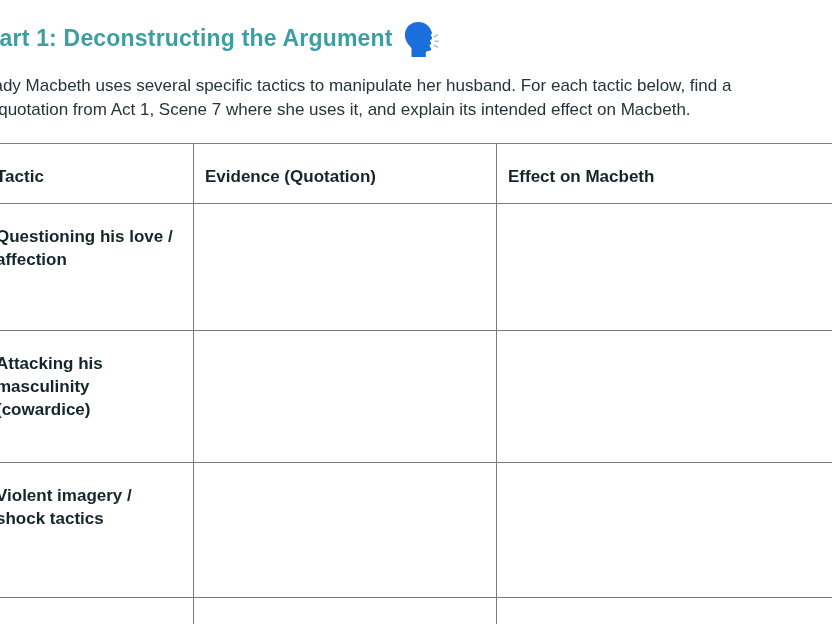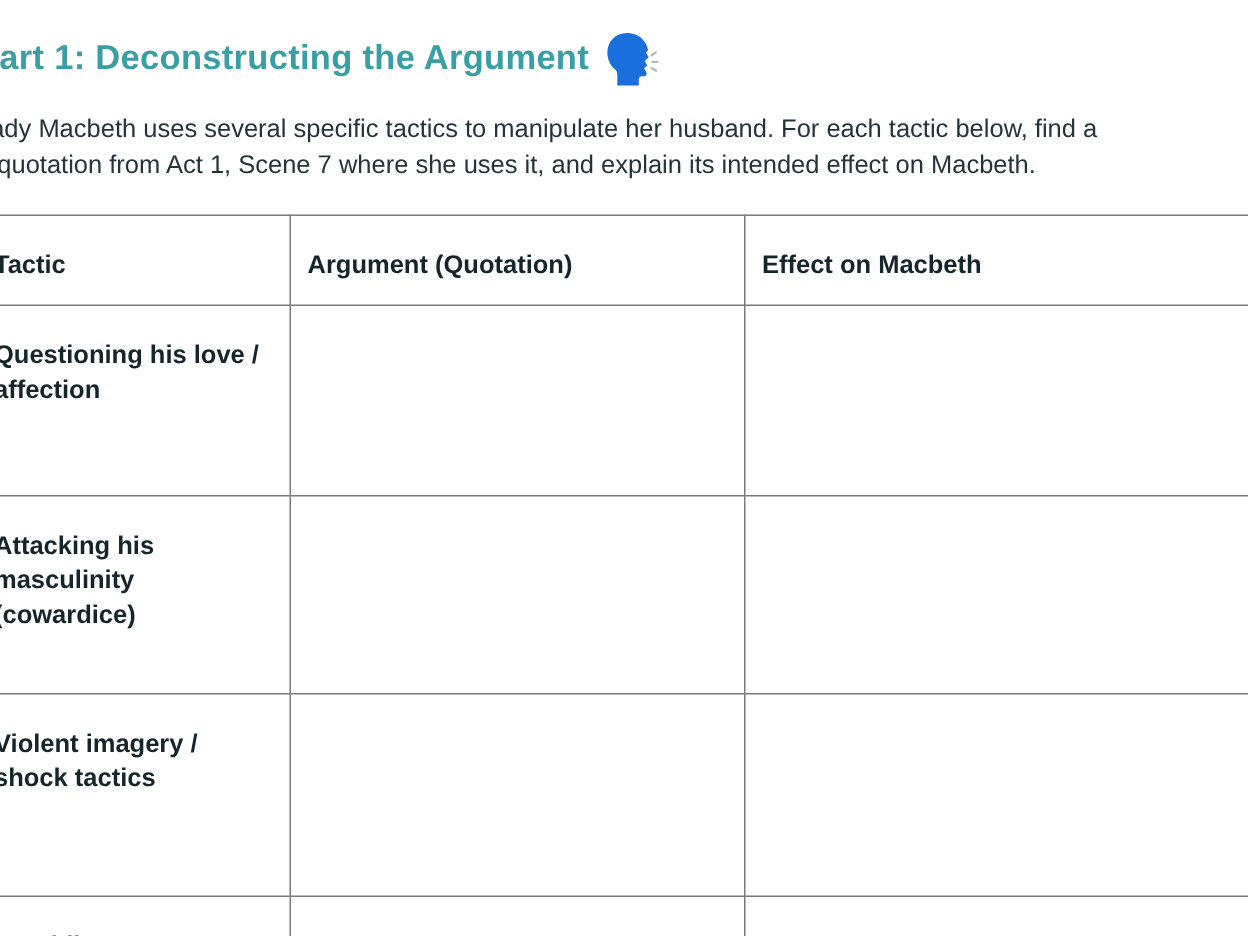--- a/index.html
+++ b/index.html
@@ -112,21 +112,21 @@
 
   <table class="worksheet">
     <colgroup>
       <col style="width:209px">
       <col style="width:303px">
       <col style="width:400px">
     </colgroup>
     <thead>
       <tr style="height:60px">
         <th>Tactic</th>
-        <th>Argument (Quotation)</th>
+        <th>Evidence (Quotation)</th>
         <th>Effect on Macbeth</th>
       </tr>
     </thead>
     <tbody>
       <tr style="height:127px">
         <td class="tactic">Questioning his love / affection</td>
         <td></td>
         <td></td>
       </tr>
       <tr style="height:132px">

